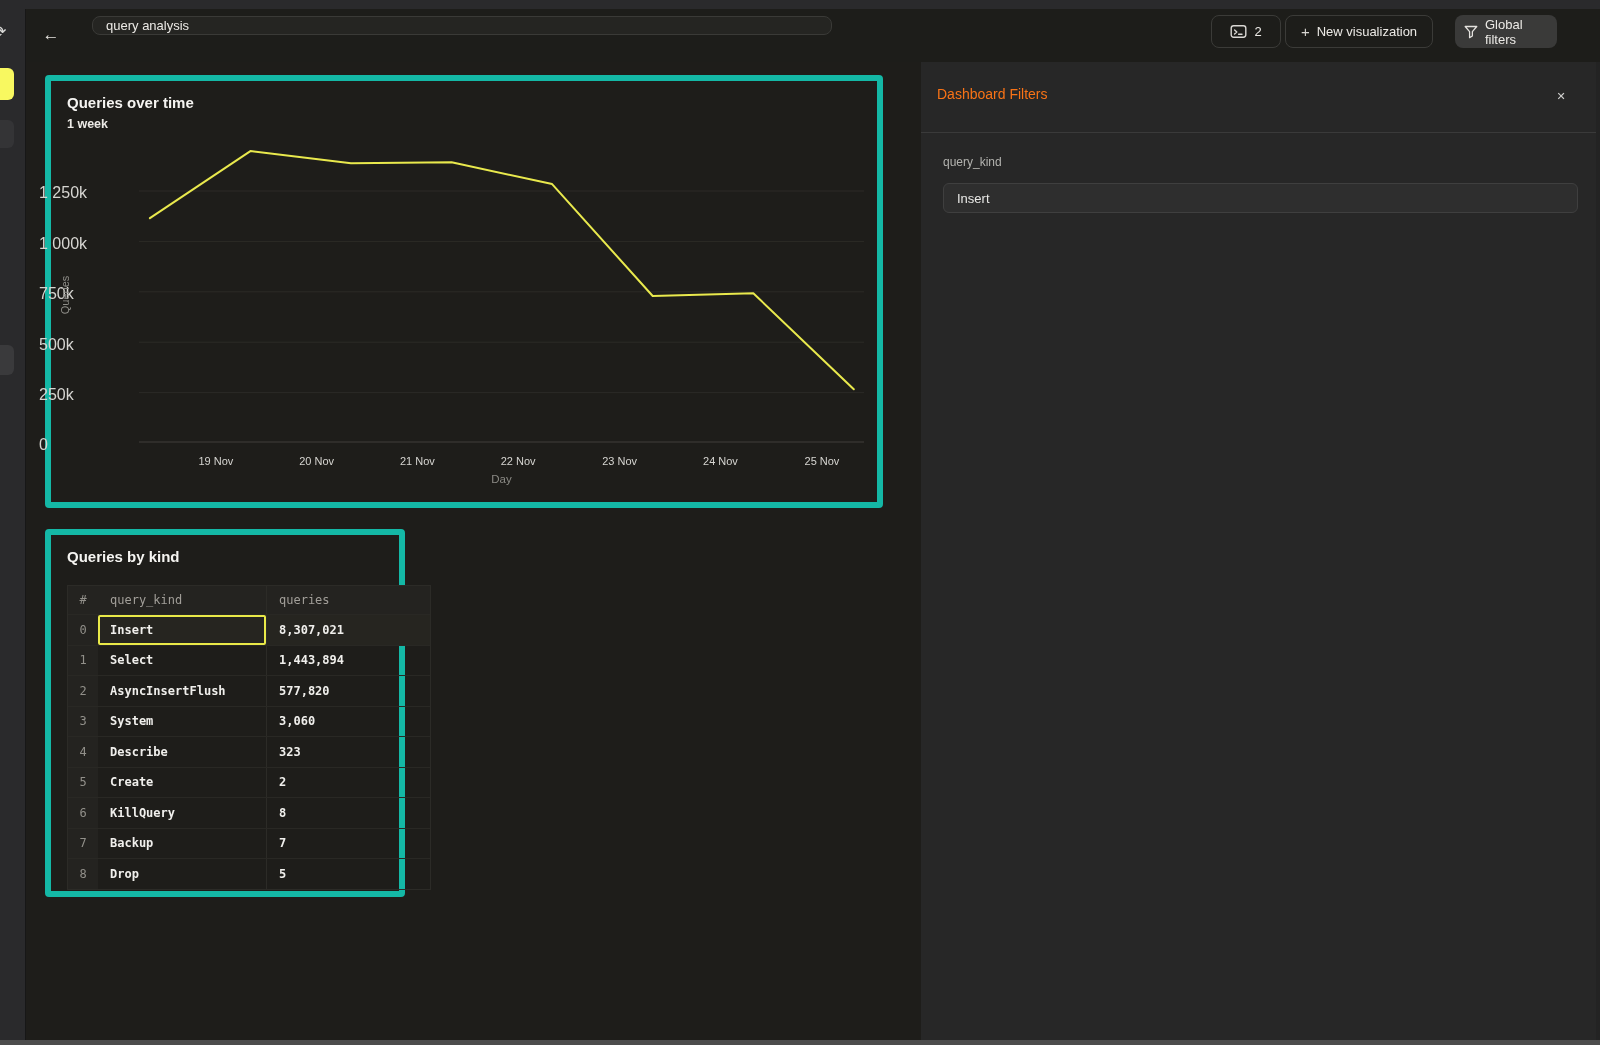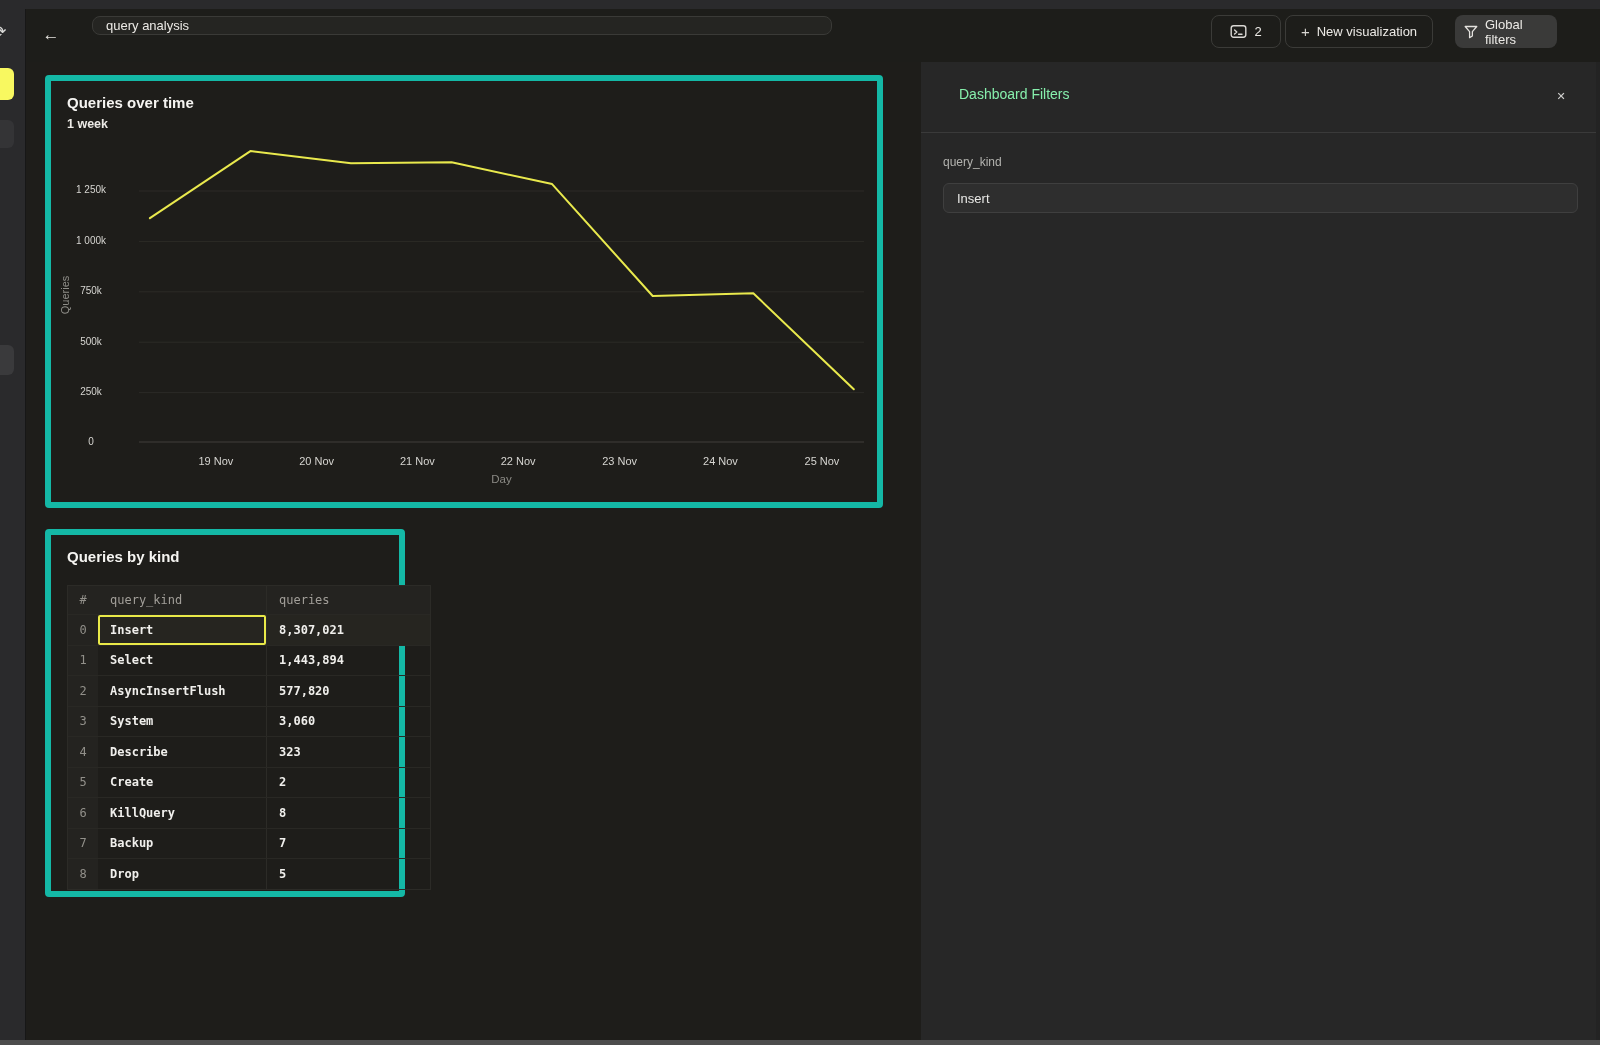--- a/index.html
+++ b/index.html
@@ -42,22 +42,22 @@
 
   
   .main { position:absolute; left:27px; top:62px; width:894px; height:978px; background:#1e1d1a; }
   .card { position:absolute; background:#1e1d1a; border:6px solid #14b8a6; border-radius:4px; }
   .chart-card { left:18px; top:13px; width:838px; height:433px; }
   .card-title { position:absolute; left:16px; top:13px; font-size:15px; font-weight:bold; color:#f5f4f1; }
   .card-subtitle { position:absolute; left:16px; top:36px; font-size:12.5px; font-weight:bold; color:#eceae6;text-align:center; }
 
   .plot-wrap { position:absolute; left:88px; top:60px; width:725px; height:302px; }
   .ylabels { position:absolute; left:0; top:60px; width:80px; height:302px; }
-  .ylabels span { position:absolute; right:0; width:80px; text-align:center;
-    font-size:10px; color:#d6d5d1; }
+  .ylabels span { position:absolute; right:12px; width:80px; text-align:left;
+    font-size:16px; color:#d6d5d1; }
   .yaxis-title { position:absolute; left:-66px; top:208px; width:160px; text-align:center;
     font-size:11px; color:#8f8e89; transform:rotate(-90deg); }
   .xlabels { position:absolute; left:88px; top:374px; width:725px; height:14px; }
   .xlabels span { position:absolute; transform:translateX(-50%); font-size:11px; color:#d6d5d1; white-space:nowrap; }
   .xaxis-title { position:absolute; left:88px; top:392px; width:725px; text-align:center;
     font-size:11.5px; color:#8b8a85; }
 
   
   .table-card { left:18px; top:467px; width:360px; height:368px; }
   .qtable { position:absolute; left:16px; top:50px; width:364px;
@@ -66,21 +66,21 @@
   .trow.head { height:28px; background:#242320; color:#a29f99; }
   .trow.body { height:30.5px; border-top:1px solid #292824; color:#f0efec; font-weight:bold; }
   .cell { display:flex; align-items:center; padding-left:12px; }
   .cell.idx { justify-content:center; padding-left:0; background:#242320; color:#92908a; font-weight:normal; }
   .cell.qcol { border-left:1px solid #2c2b27; }
   .trow.sel .cell:not(.idx) { background:#262520; }
   .cell.selected { outline:2px solid #e9e948; outline-offset:-2px; border-radius:2px; }
 
   
   .filters-panel { position:absolute; left:921px; top:62px; width:679px; height:978px; background:#272727; }
-  .fp-title { position:absolute; left:38px; top:24px; font-size:14px; font-weight:500; color:#86efac; }
+  .fp-title { position:absolute; left:16px; top:24px; font-size:14px; font-weight:500; color:#f97316; }
   .fp-close { position:absolute; right:30px; top:25px; width:18px; height:18px;
     display:flex; align-items:center; justify-content:center;
     font-size:11px; color:#d2d2d0; cursor:pointer; }
   .fp-divider { position:absolute; left:0; top:70px; width:679px; height:1px; background:#3a3a3a; }
   .fp-field-label { position:absolute; left:22px; top:93px; font-size:12px; color:#b3b3af; }
   .fp-input { position:absolute; left:22px; top:121px; width:635px; height:30px;
     background:#2e2e2e; border:1px solid #3f3f3f; border-radius:6px;
     line-height:28px; padding:0 13px; font-size:13px; color:#e8e8e6; }
   .fp-scroll { position:absolute; right:0; top:0; width:4px; height:978px; background:#232323; }
 </style>

